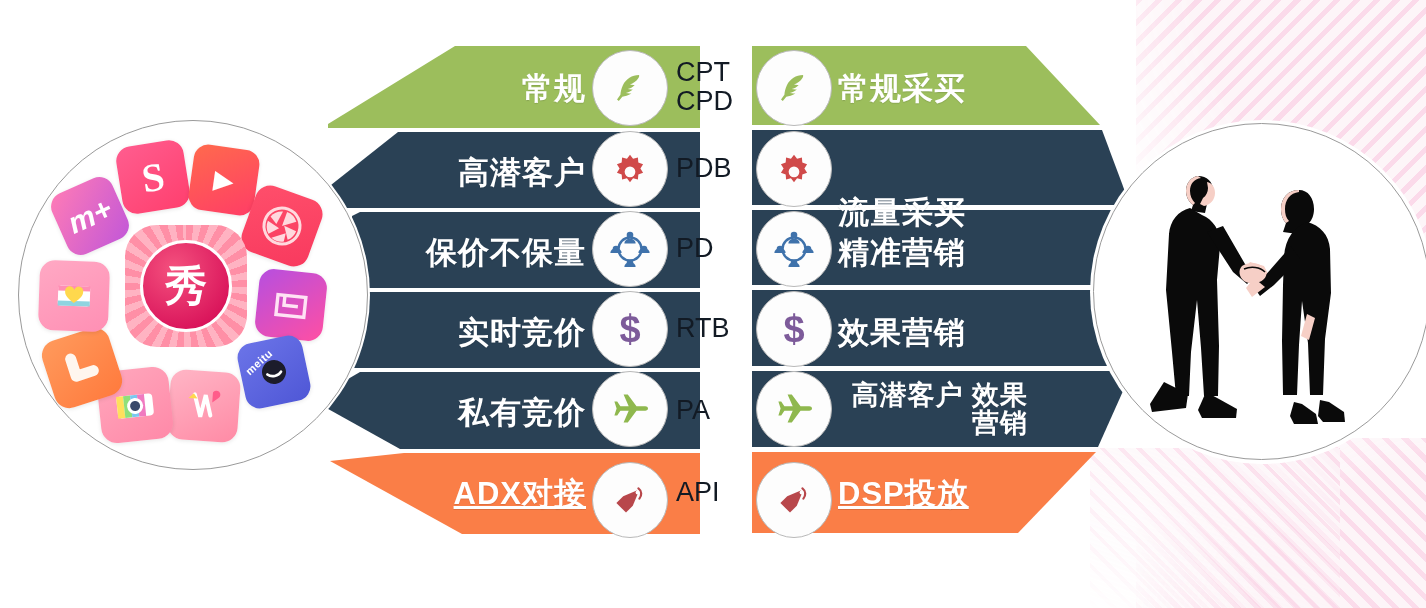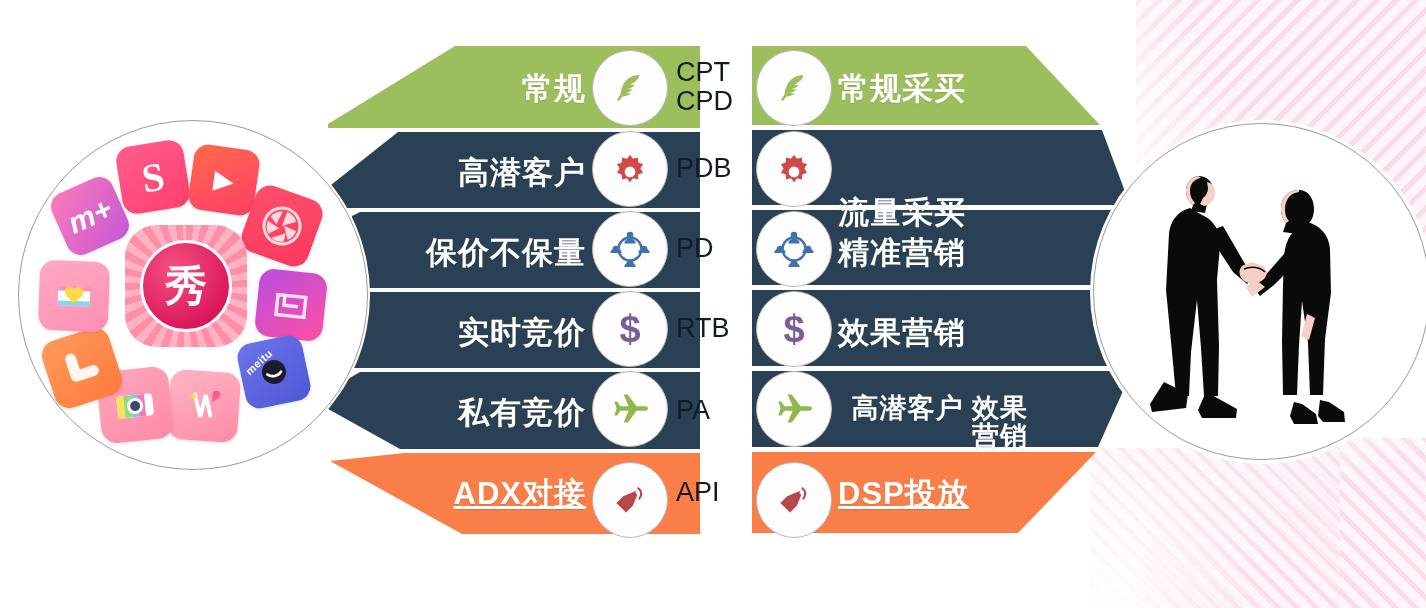--- a/index.html
+++ b/index.html
@@ -41,21 +41,21 @@
   
   #funnel{position:absolute;left:0;top:0;width:1426px;height:608px;}
 
   .rowlabel{
     position:absolute;color:#ffffff;font-weight:bold;
     white-space:nowrap;letter-spacing:1px;
     text-shadow:0 1px 1px rgba(0,0,0,.12);
   }
   .left-label{text-align:center;font-size:31px;}
   .right-label{text-align:right;font-size:31px;}
-  .right-label.two-line{font-size:27px;line-height:1.05;white-space:normal;margin-top:13px;}
+  .right-label.two-line{font-size:27px;line-height:1.05;white-space:normal;}
 
   .code{
     position:absolute;color:#121a24;font-size:27px;
     line-height:1.08;white-space:pre-line;
     font-family:"Liberation Sans","DejaVu Sans",sans-serif;
   }
 
   
   .bubble{
     position:absolute;width:76px;height:76px;border-radius:50%;

